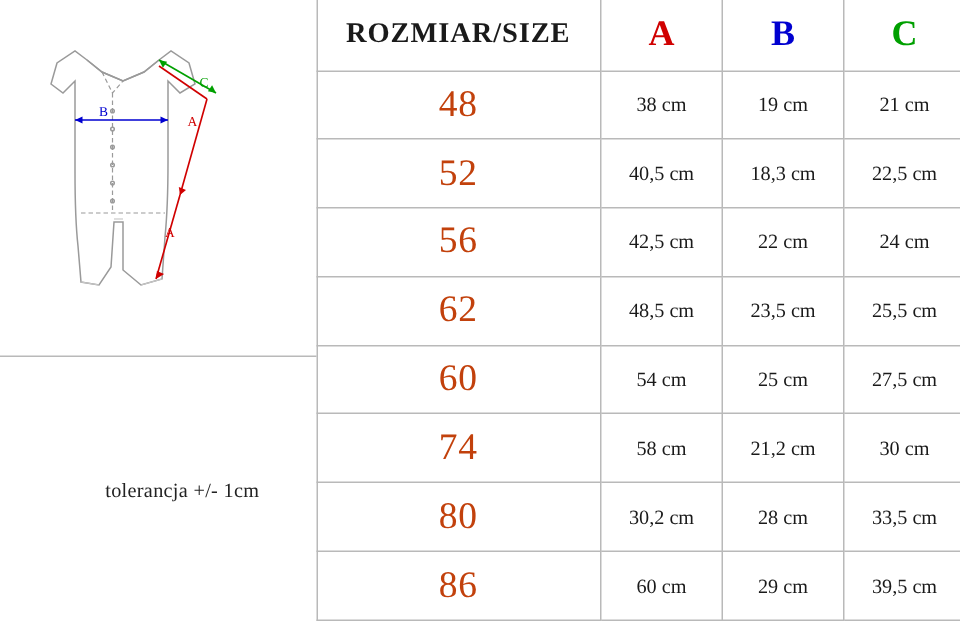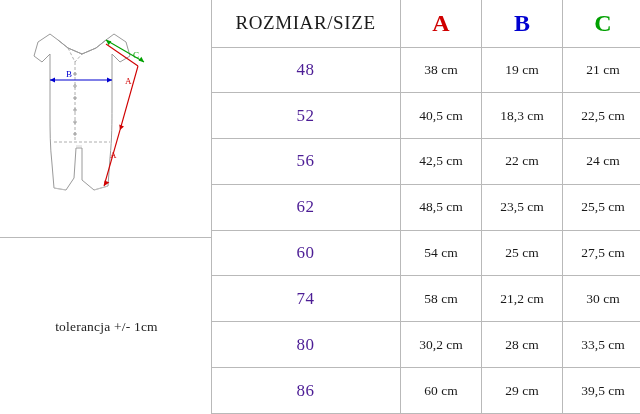--- a/index.html
+++ b/index.html
@@ -39,21 +39,21 @@
     box-sizing: border-box;
     border-bottom: 1px solid #b9b9b9;
   }
   .figure-box svg {
     position: absolute;
     left: 20px;
     top: 18px;
   }
   .tolerance-box {
     position: absolute;
-    left: 1px;
+    left: 16px;
     top: 238px;
     width: 211px;
     height: 176px;
     display: flex;
     flex-direction: column;
     align-items: center;
     justify-content: center;
     box-sizing: border-box;
     font-family: Liberation Serif, serif;
   }
@@ -87,31 +87,31 @@
   }
   table.size-table td:last-child,
   table.size-table th:last-child {
     border-right: none;
   }
   .col-size { width: 189px; }
   .col-meas { width: 80px; }
   .head-row { height: 47px; }
   .head-title {
     font-size: 19px;
-    font-weight: normal;
+    font-weight: bold;
     letter-spacing: 0.6px;
     color: #1a1a1a;
   }
   .head-a { font-size: 24px; font-weight: bold; color: #d00000; }
   .head-b { font-size: 24px; font-weight: bold; color: #0000d0; }
   .head-c { font-size: 24px; font-weight: bold; color: #00a000; }
   .body-row { height: 45.8px; }
   .size-cell {
-    font-size: 17px;
-    color: #4c1d95;
+    font-size: 25px;
+    color: #c2410c;
     letter-spacing: 0.5px;
   }
   .meas-cell {
     font-size: 13.5px;
     color: #1a1a1a;
   }
   
   .outline { fill: none; stroke: #9a9a9a; stroke-width: 1; }
   .dash { fill: none; stroke: #9a9a9a; stroke-width: 0.8; stroke-dasharray: 3 2; }
   .seam { fill: none; stroke: #c9c9c9; stroke-width: 0.8; }

